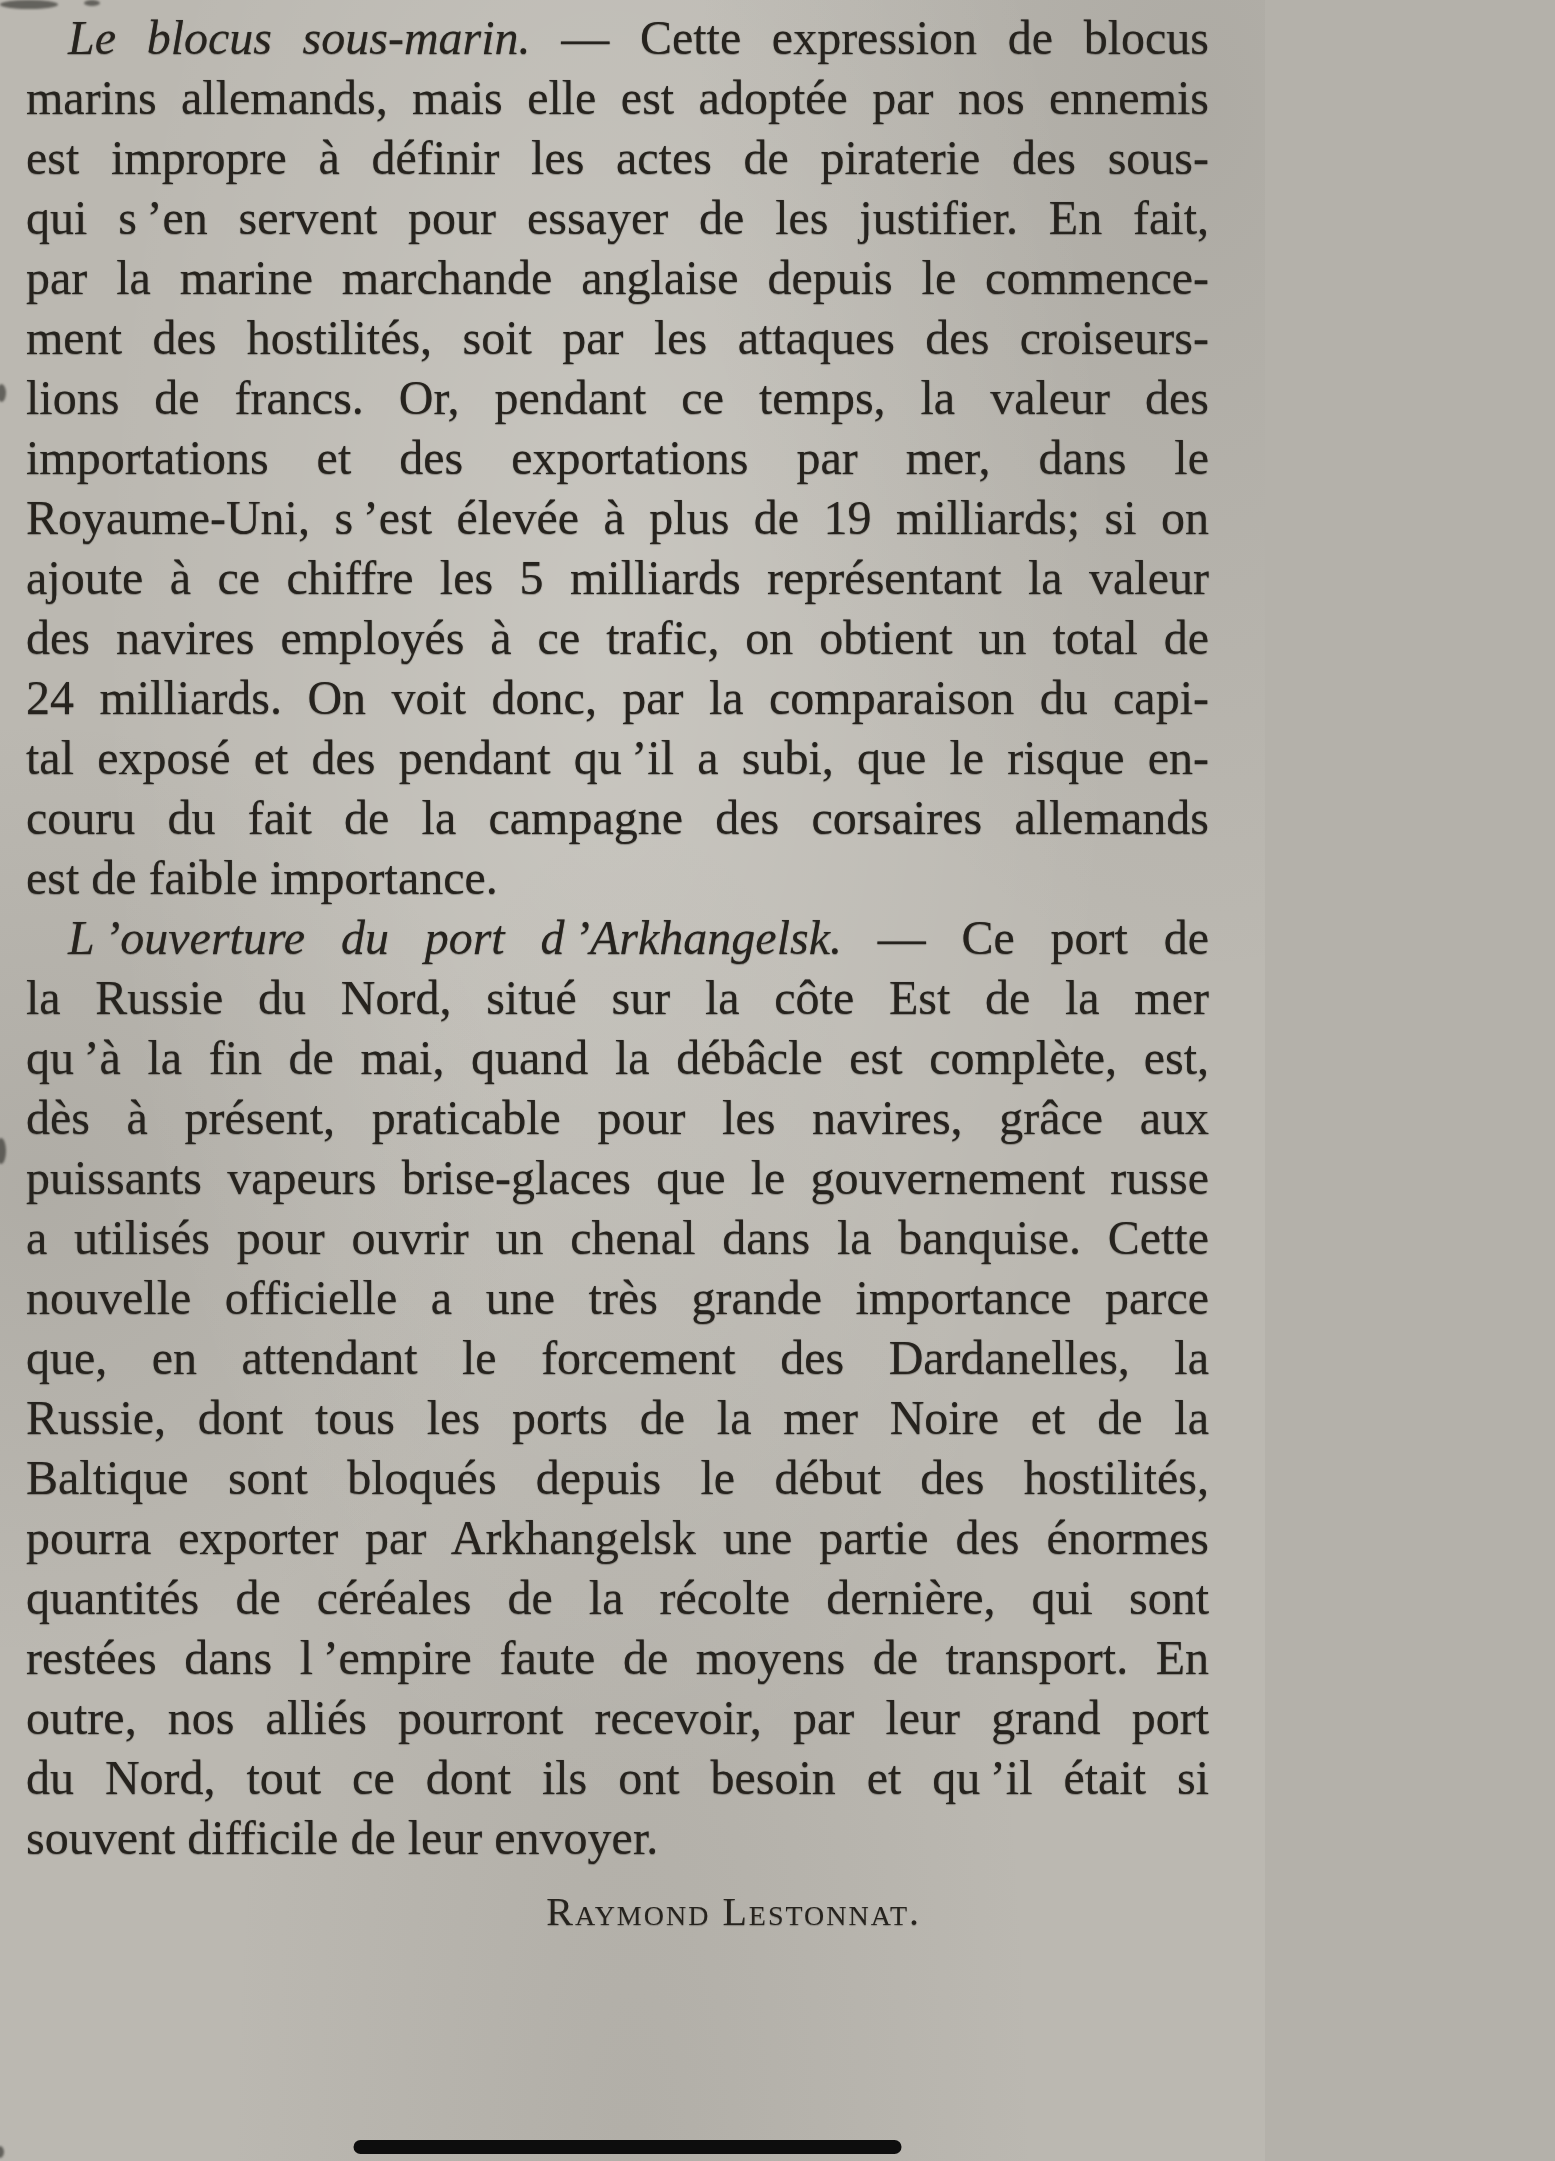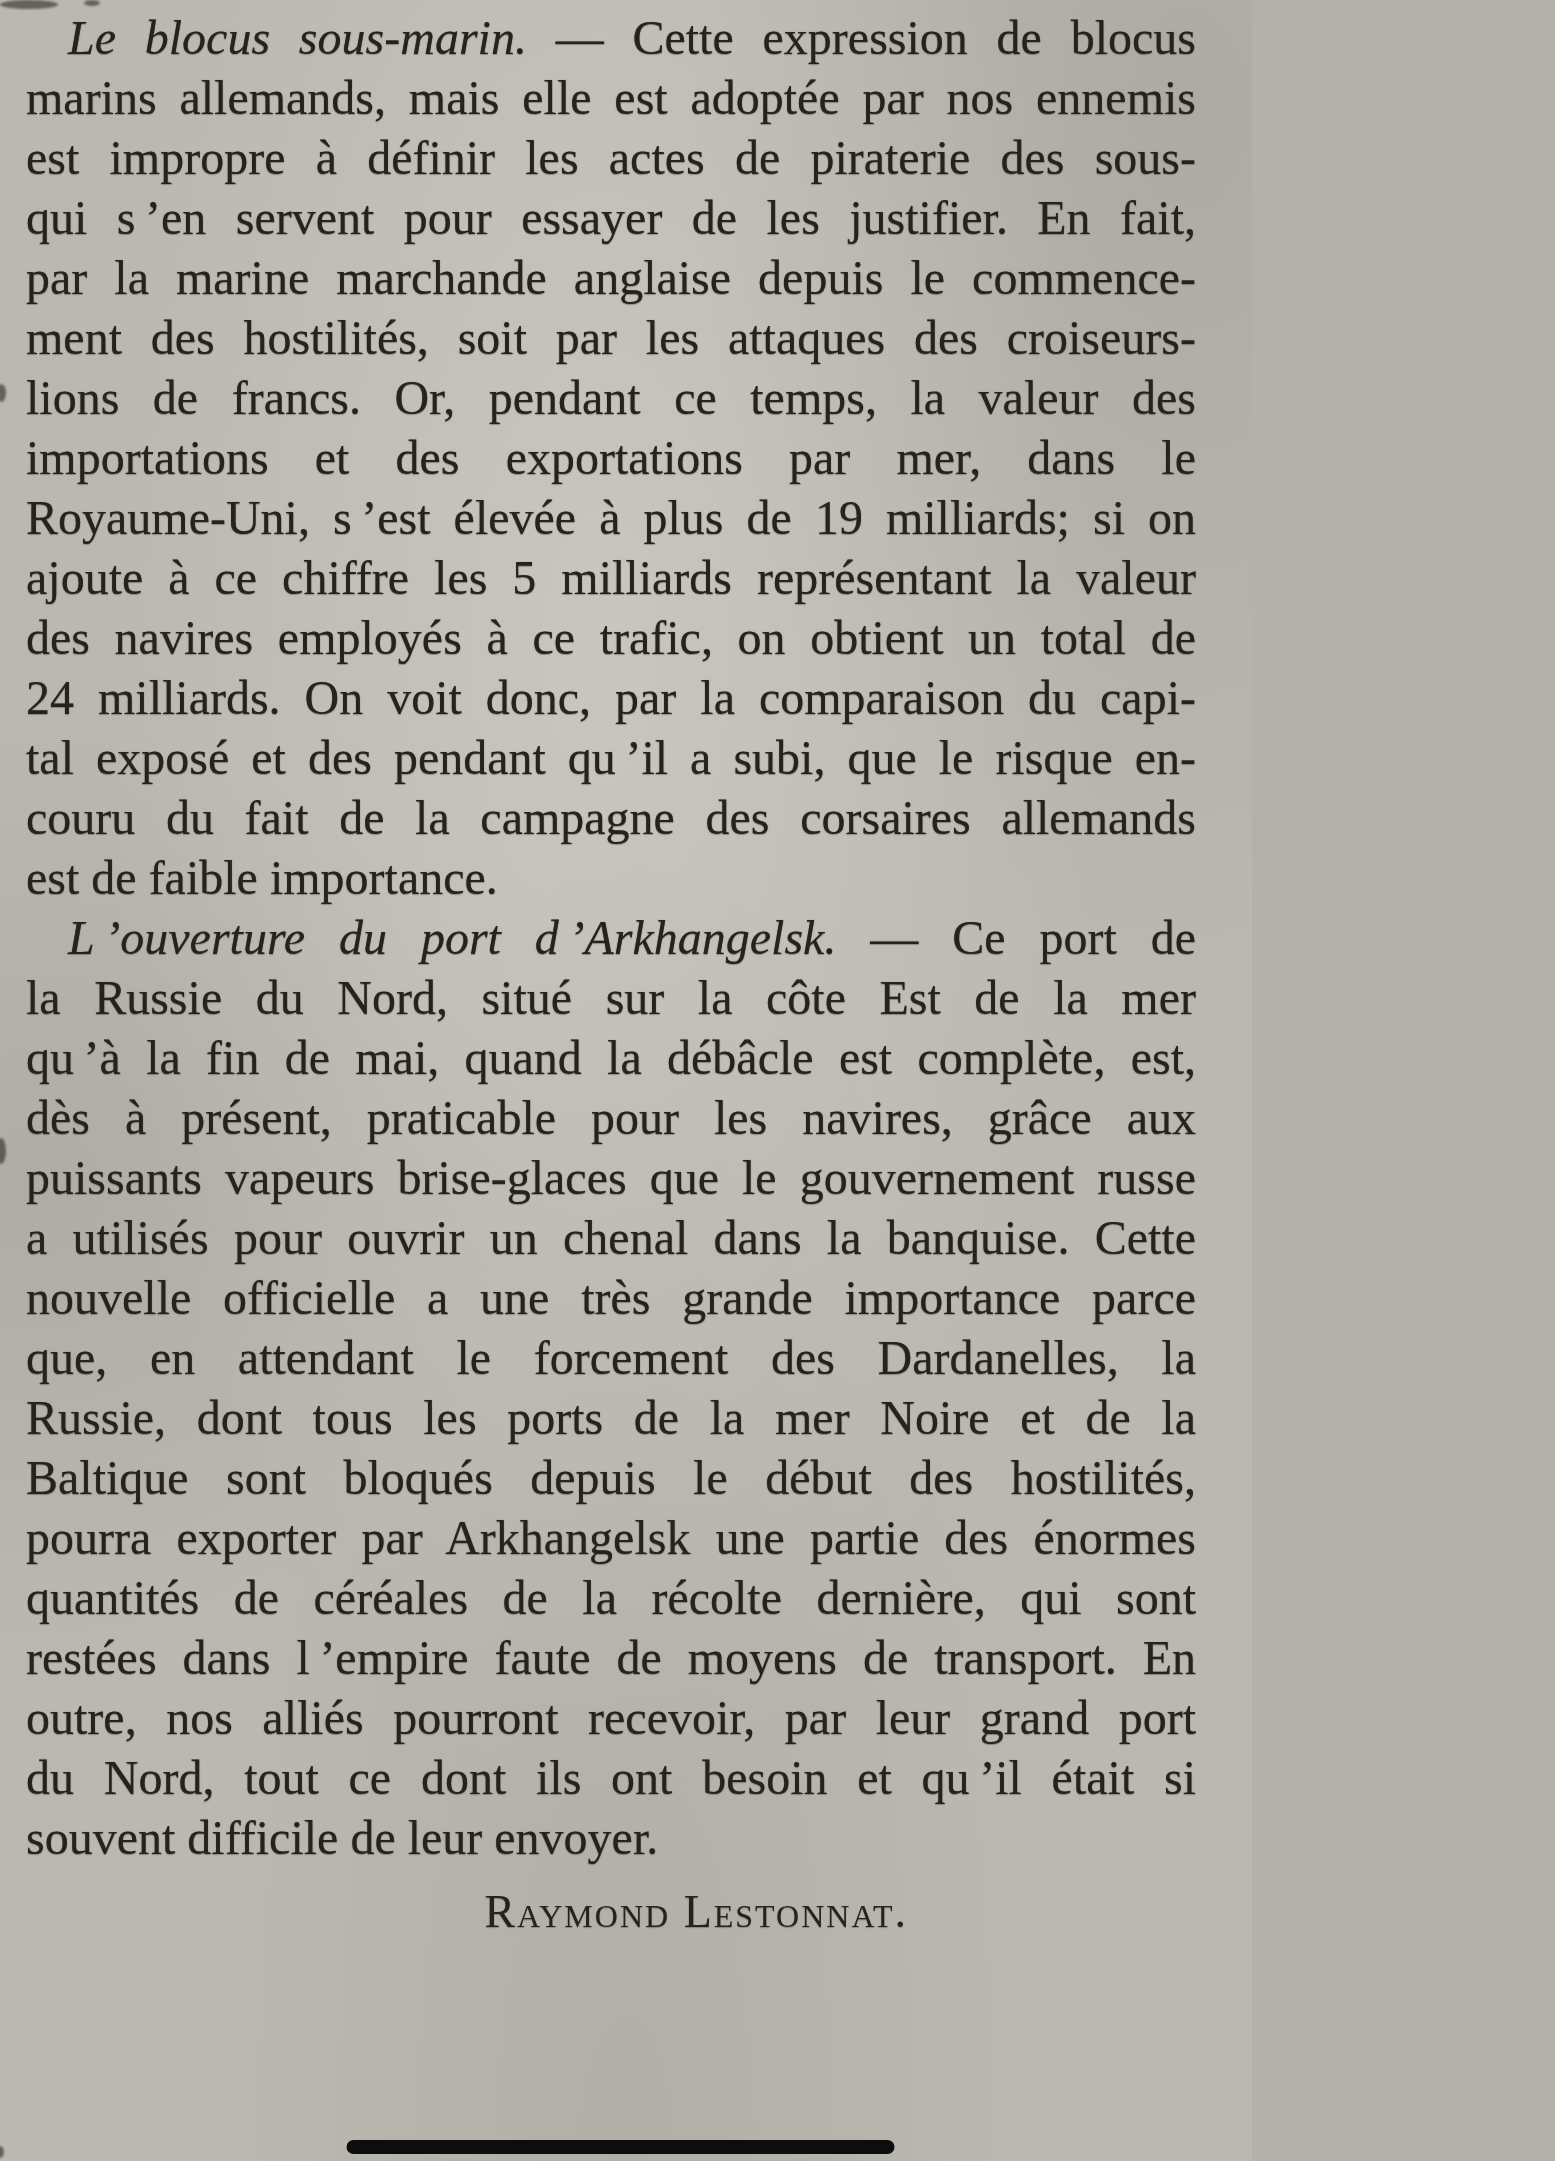--- a/index.html
+++ b/index.html
@@ -13,41 +13,42 @@
     height: 2161px;
     overflow: hidden;
     background-color: #bbb8b1;
     background-image:
       radial-gradient(ellipse at 48% 30%, rgba(255,255,250,0.20) 0%, rgba(255,255,250,0.0) 55%),
       radial-gradient(ellipse at 95% 5%, rgba(90,88,82,0.14) 0%, rgba(90,88,82,0.0) 30%),
       radial-gradient(ellipse at 3% 55%, rgba(90,88,82,0.12) 0%, rgba(90,88,82,0.0) 28%),
       radial-gradient(ellipse at 50% 102%, rgba(120,117,110,0.14) 0%, rgba(120,117,110,0.0) 45%);
     font-family: "Liberation Serif", "DejaVu Serif", serif;
     color: #26231e;
+    padding-left: 13px;
   }
   .column {
     position: absolute;
     left: 26px;
     right: 56px;
     top: 8px;
   }
   .ln {
     font-size: 48px;
     line-height: 60px;
     text-align: justify;
     text-align-last: justify;
     text-shadow: 0 1px 1px rgba(52,50,44,0.35), 0 0 1px rgba(38,36,31,0.45);
     white-space: normal;
   }
   .ln-first { padding-left: 42px; }
   .ln-last { text-align-last: left; }
   .lead { font-style: italic; }
   .signature {
     margin-top: 14px;
-    font-size: 46px;
+    font-size: 40px;
     line-height: 60px;
     text-align: right;
     padding-right: 288px;
     font-variant: small-caps;
     letter-spacing: 2px;
     text-shadow: 0 1px 1px rgba(52,50,44,0.35);
   }
   .speck {
     position: absolute;
     background: rgba(28,27,24,0.55);

